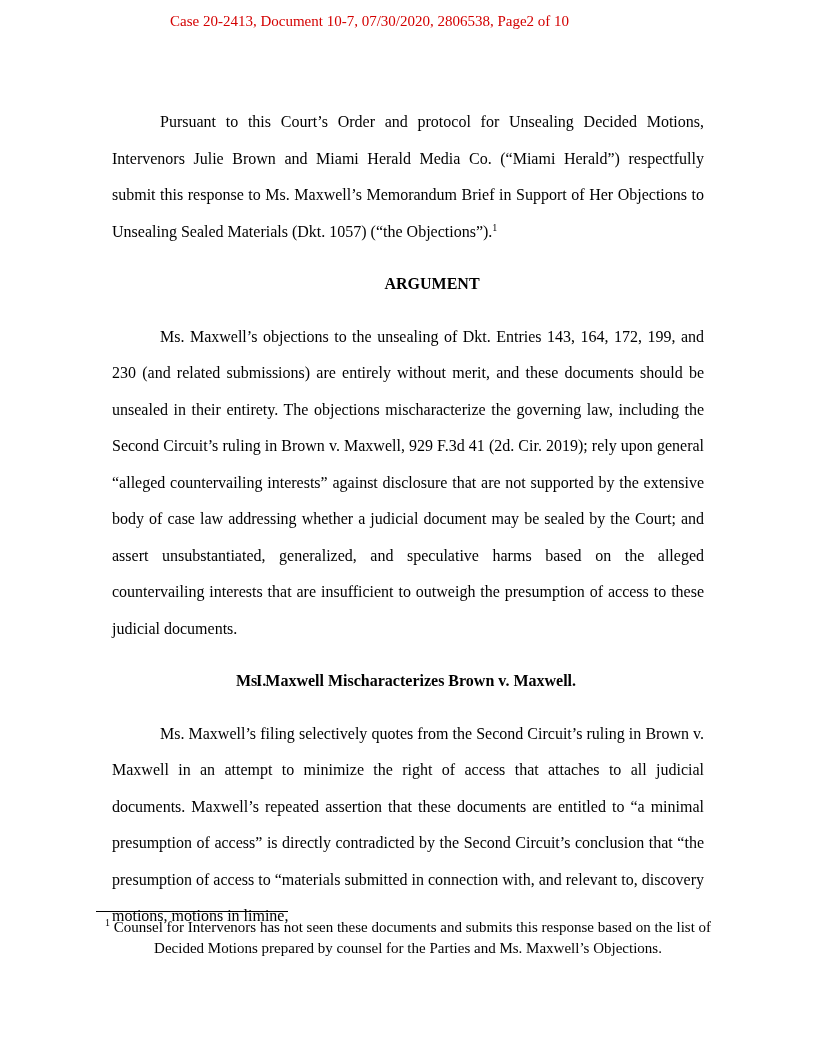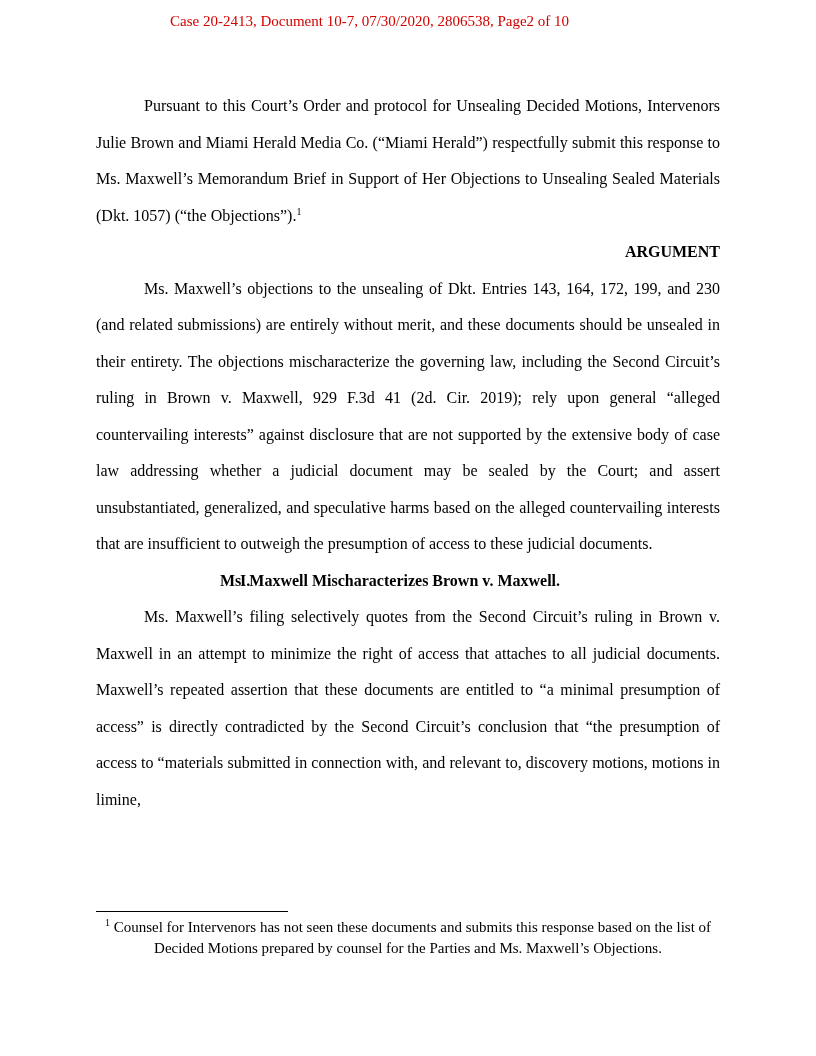--- a/index.html
+++ b/index.html
@@ -24,29 +24,29 @@
 
   .content {
     position: absolute;
     left: 96px;
     right: 96px;
     top: 88px;
     font-size: 16px;
     line-height: 36.5px;
     text-align: justify;
   }
-  .content p { margin: 0; text-indent: 48px; }
+  .content p { margin: 16px; text-indent: 48px; }
   .it { }
   sup.fnref {
     font-size: 10px;
     vertical-align: super;
     line-height: 0;
   }
   .arg-heading {
-    text-align: right;
+    text-align: center;
     text-indent: 0;
     font-weight: bold;
   }
   .section-heading {
     margin: 0;
     padding-left: 48px;
     text-indent: 0;
     font-weight: bold;
     text-align: left;
   }

